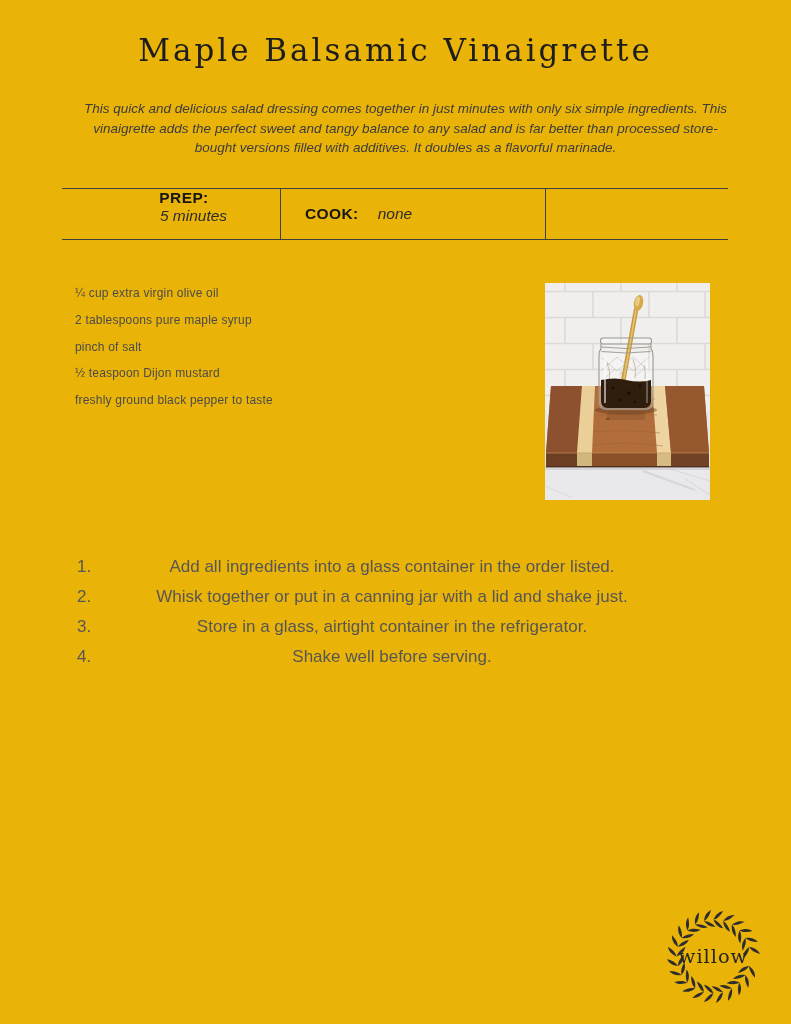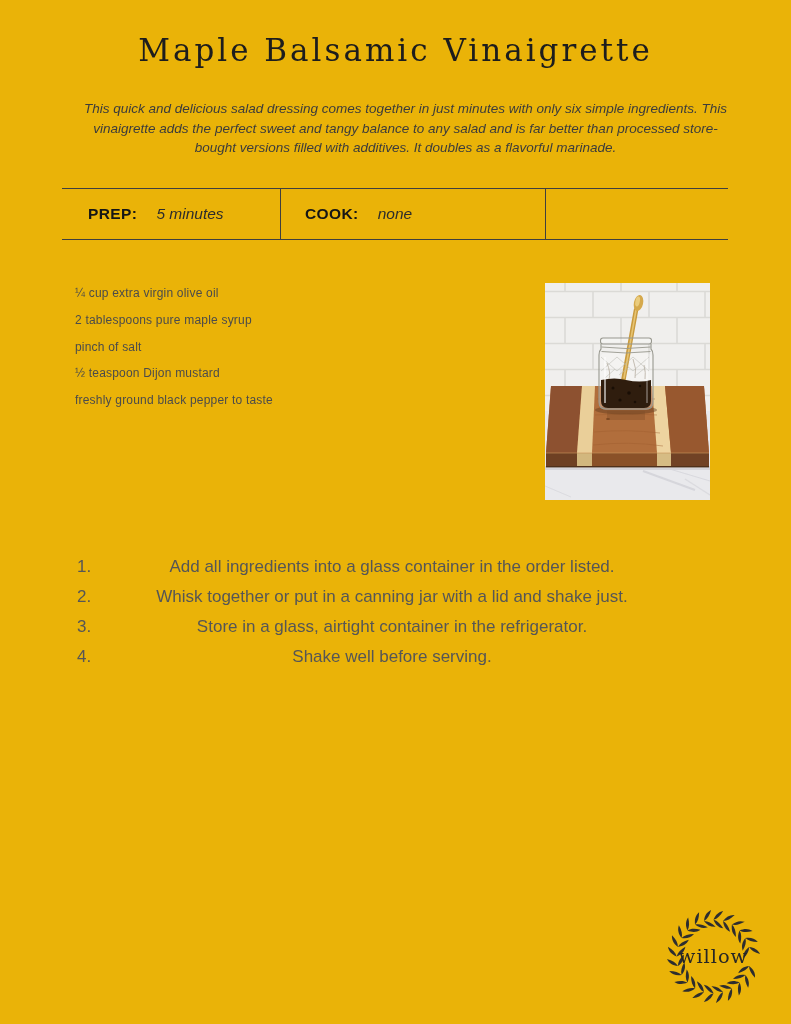--- a/index.html
+++ b/index.html
@@ -39,21 +39,21 @@
   
   .info-bar {
     position: absolute;
     top: 188px; left: 62px;
     width: 666px; height: 52px;
     border-top: 1.5px solid #3f3f3f;
     border-bottom: 1.5px solid #3f3f3f;
     display: flex;
   }
   .info-cell { display: flex; align-items: center; height: 100%; }
-  .cell-prep   { width: 219px; padding-left: 26px; border-right: 1.5px solid #3f3f3f; }
+  .cell-prep   { width: 219px; padding-left: 26px; border-right: 1.5px solid #3f3f3f; flex-direction: column; }
   .cell-cook   { width: 265px; padding-left: 24px; border-right: 1.5px solid #3f3f3f; }
   .cell-serves { flex: 1;      padding-left: 34px; }
   .info-label {
     font-weight: bold;
     font-size: 15.5px;
     letter-spacing: 0.4px;
     color: #161616;
   }
   .info-value {
     font-style: italic;

